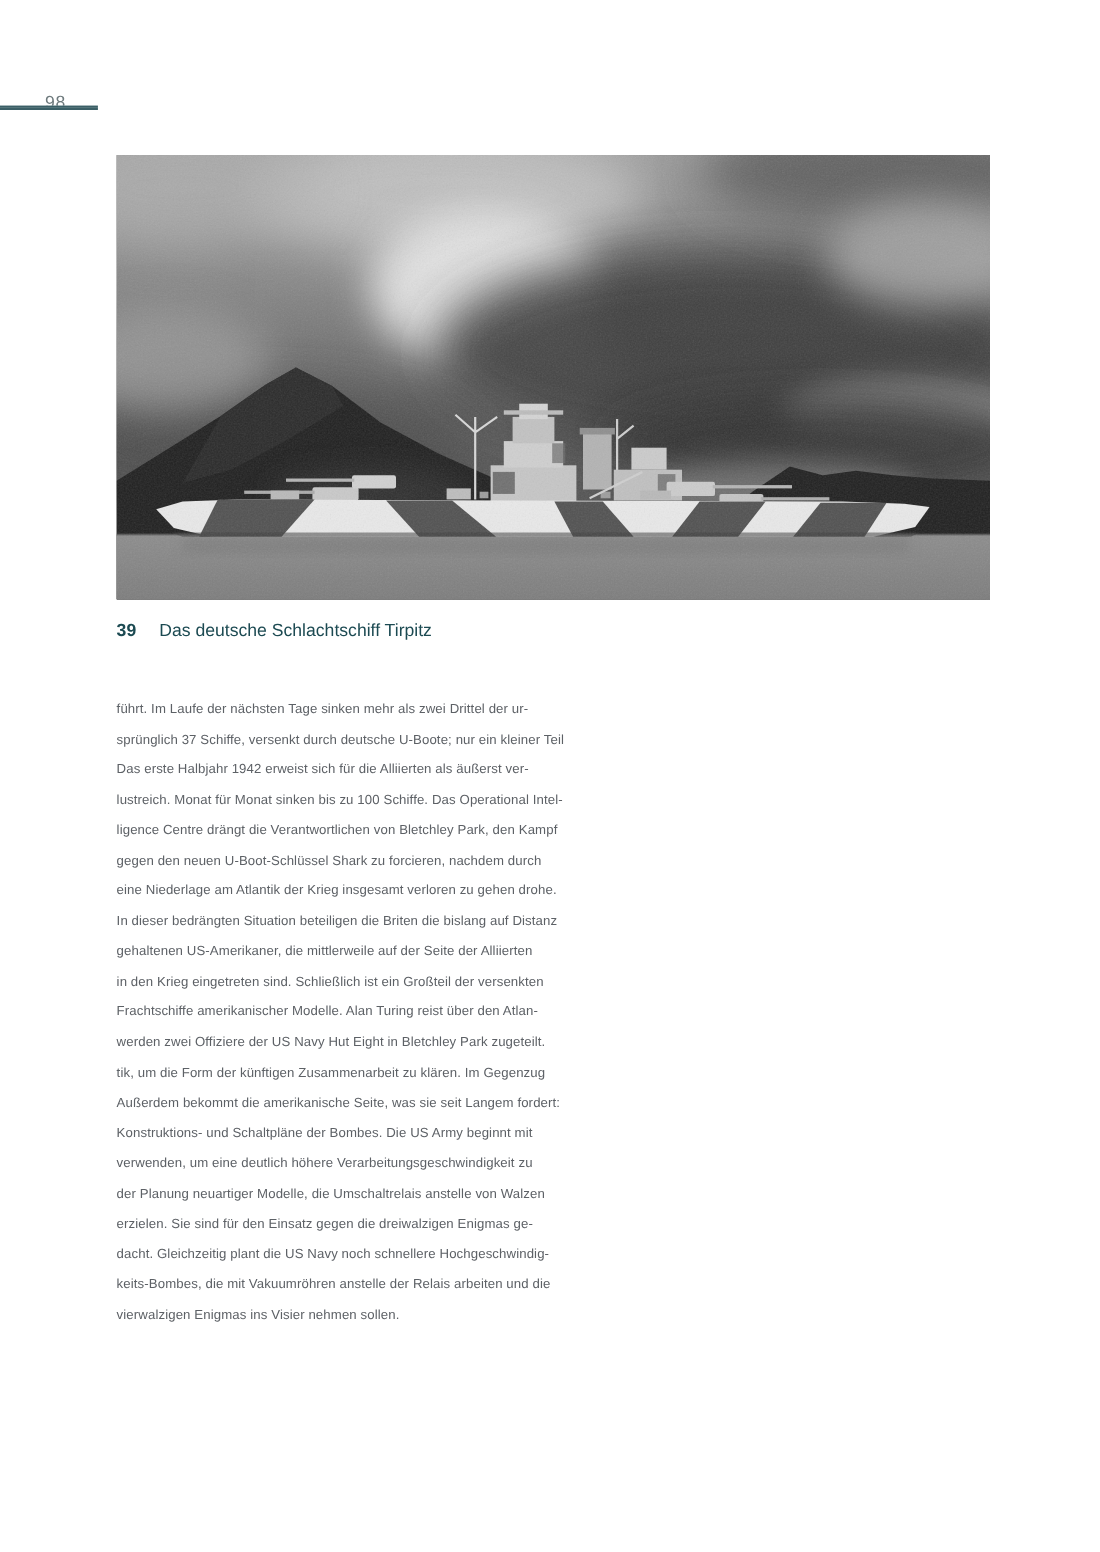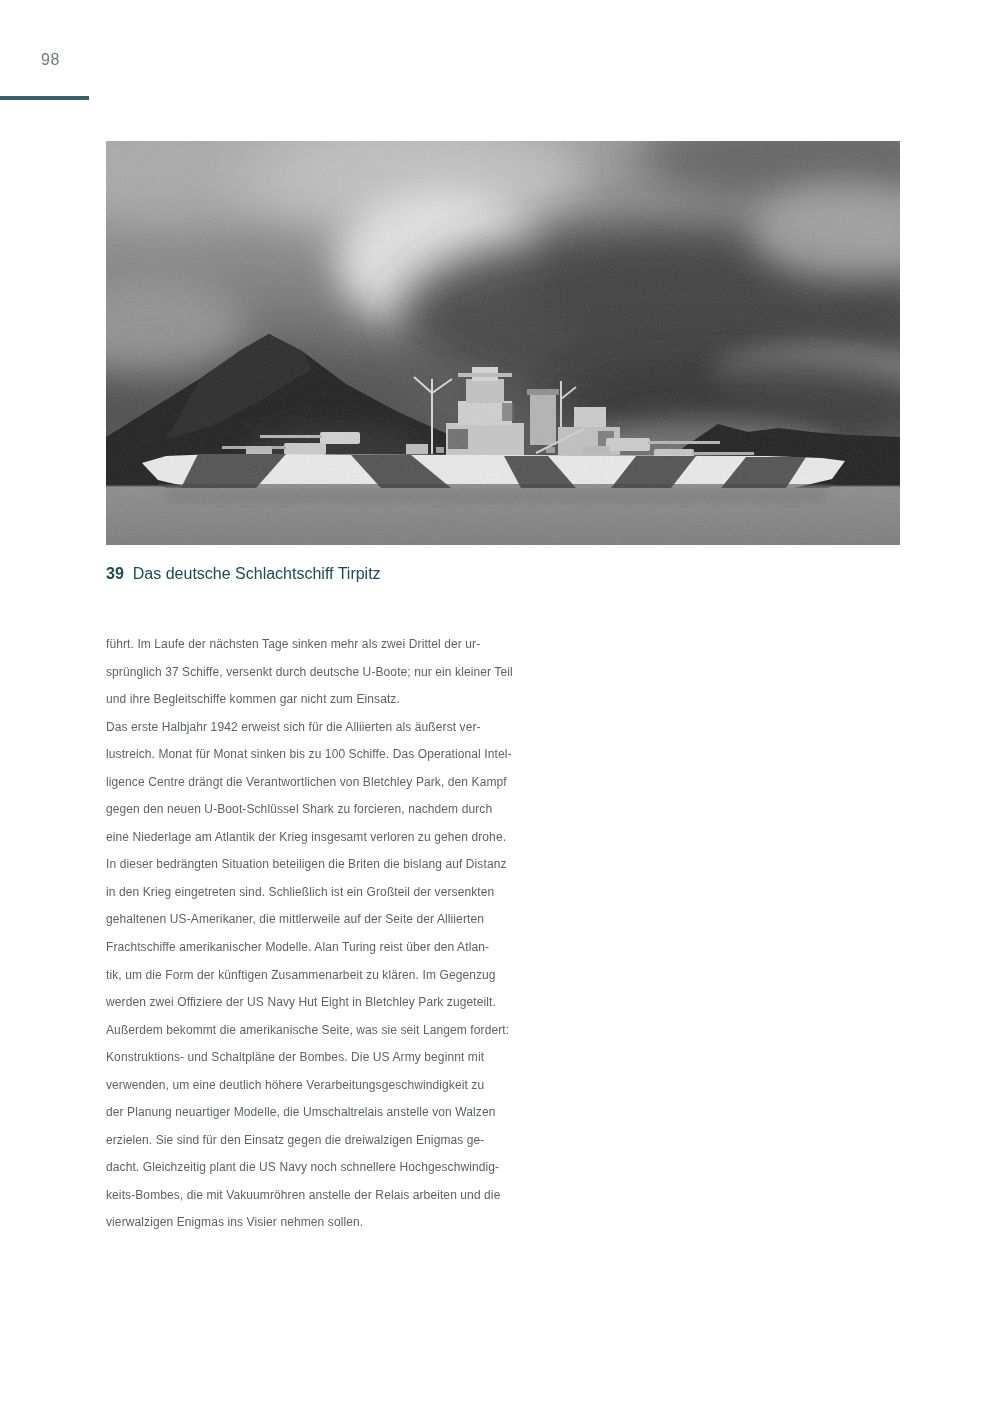--- a/index.html
+++ b/index.html
@@ -11,21 +11,21 @@
   *{margin:0;padding:0;box-sizing:border-box;}
   html,body{background:#ffffff;}
   .page{
     position:relative;
     width:1000px;height:1411px;
     background:#ffffff;
     font-family:"Liberation Sans", sans-serif;
     overflow:hidden;
   }
   .page-number{
-    position:absolute;left:41px;top:51px;
+    position:absolute;left:41px;top:85px;
     font-size:16px;font-weight:400;letter-spacing:0.5px;
     color:var(--page-number-gray);
   }
   .header-rule{
     position:absolute;left:0;top:96px;
     width:89px;height:2px;
     border-top:2px solid var(--rule-teal);
     border-bottom:2px solid var(--rule-teal);
     background:#dfe8e9;
   }
@@ -33,21 +33,21 @@
     position:absolute;left:106px;top:141px;
     width:794px;height:404px;
     background:#6f6f6f;
   }
   .photo svg{display:block;}
   .figure-caption{
     position:absolute;left:106px;top:565px;
     font-size:16px;color:var(--caption-teal);
     white-space:nowrap;
   }
-  .figure-caption .fig-num{font-weight:700;font-style:normal;margin-right:9px;}
+  .figure-caption .fig-num{font-weight:700;font-style:normal;margin-right:21px;}
   .figure-caption .fig-text{}
   .body-text{
     position:absolute;left:106px;top:631px;
     width:700px;
     font-size:12px;line-height:27.55px;
     font-weight:300;
     letter-spacing:0.1px;
     color:var(--body-gray);
   }
   .text-line{white-space:nowrap;}
@@ -175,32 +175,31 @@
     </div>
 
     <figcaption class="figure-caption">
       <span class="fig-num">39</span><span class="fig-text">Das deutsche Schlachtschiff Tirpitz</span>
     </figcaption>
   </figure>
 
   <main class="body-text">
       <div class="text-line">führt. Im Laufe der nächsten Tage sinken mehr als zwei Drittel der ur-</div>
       <div class="text-line">sprünglich 37 Schiffe, versenkt durch deutsche U-Boote; nur ein kleiner Teil</div>
-      <div class="text-line">und ihre Begleitschiffe kommen gar nicht zum Einsatz.</div>
       <div class="text-line">Das erste Halbjahr 1942 erweist sich für die Alliierten als äußerst ver-</div>
       <div class="text-line">lustreich. Monat für Monat sinken bis zu 100 Schiffe. Das Operational Intel-</div>
       <div class="text-line">ligence Centre drängt die Verantwortlichen von Bletchley Park, den Kampf</div>
       <div class="text-line">gegen den neuen U-Boot-Schlüssel Shark zu forcieren, nachdem durch</div>
       <div class="text-line">eine Niederlage am Atlantik der Krieg insgesamt verloren zu gehen drohe.</div>
       <div class="text-line">In dieser bedrängten Situation beteiligen die Briten die bislang auf Distanz</div>
+      <div class="text-line">gehaltenen US-Amerikaner, die mittlerweile auf der Seite der Alliierten</div>
       <div class="text-line">in den Krieg eingetreten sind. Schließlich ist ein Großteil der versenkten</div>
-      <div class="text-line">gehaltenen US-Amerikaner, die mittlerweile auf der Seite der Alliierten</div>
       <div class="text-line">Frachtschiffe amerikanischer Modelle. Alan Turing reist über den Atlan-</div>
+      <div class="text-line">werden zwei Offiziere der US Navy Hut Eight in Bletchley Park zugeteilt.</div>
       <div class="text-line">tik, um die Form der künftigen Zusammenarbeit zu klären. Im Gegenzug</div>
-      <div class="text-line">werden zwei Offiziere der US Navy Hut Eight in Bletchley Park zugeteilt.</div>
       <div class="text-line">Außerdem bekommt die amerikanische Seite, was sie seit Langem fordert:</div>
       <div class="text-line">Konstruktions- und Schaltpläne der Bombes. Die US Army beginnt mit</div>
       <div class="text-line">verwenden, um eine deutlich höhere Verarbeitungsgeschwindigkeit zu</div>
       <div class="text-line">der Planung neuartiger Modelle, die Umschaltrelais anstelle von Walzen</div>
       <div class="text-line">erzielen. Sie sind für den Einsatz gegen die dreiwalzigen Enigmas ge-</div>
       <div class="text-line">dacht. Gleichzeitig plant die US Navy noch schnellere Hochgeschwindig-</div>
       <div class="text-line">keits-Bombes, die mit Vakuumröhren anstelle der Relais arbeiten und die</div>
       <div class="text-line">vierwalzigen Enigmas ins Visier nehmen sollen.</div>
     </main>
 

